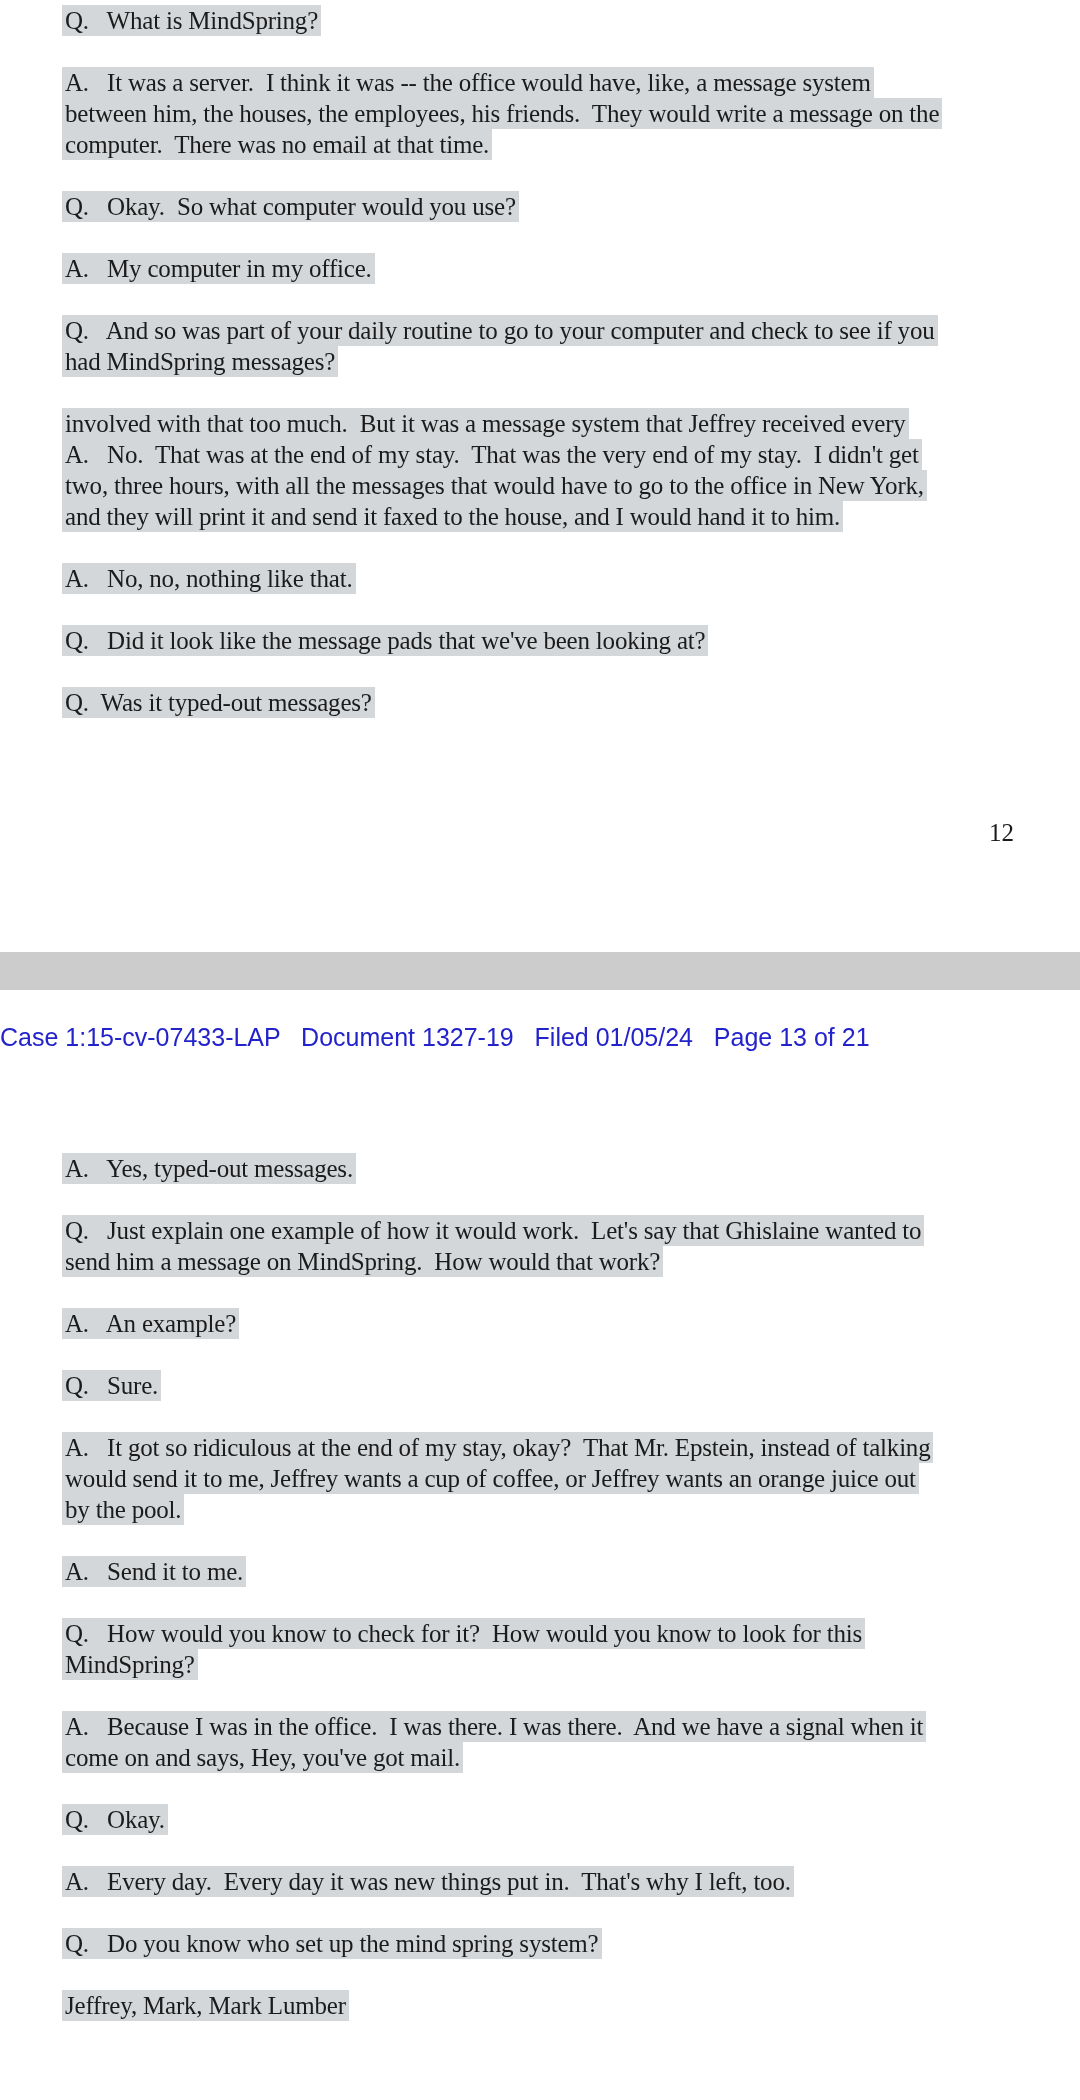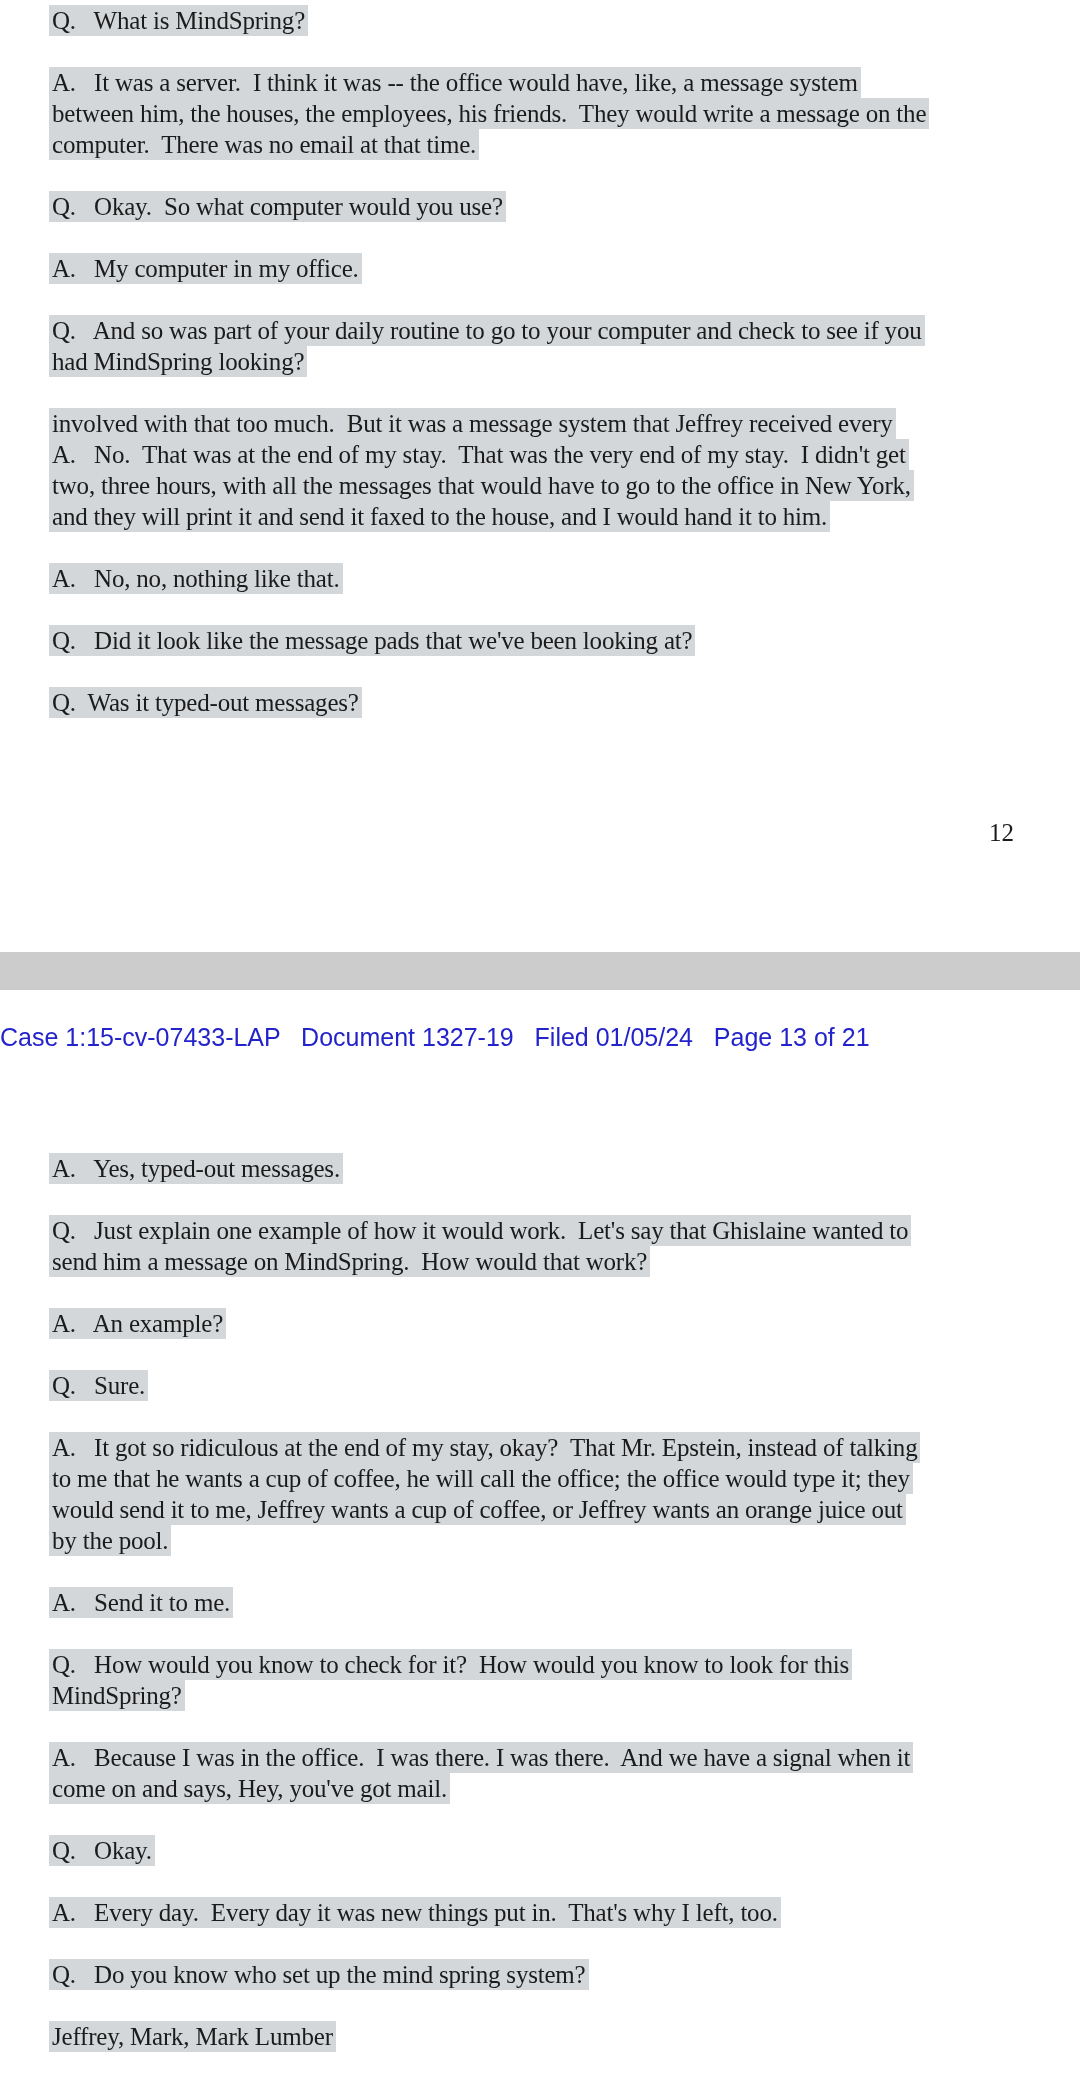--- a/index.html
+++ b/index.html
@@ -12,21 +12,21 @@
   }
   .doc {
     position: relative;
     width: 1080px;
     height: 2100px;
     background: #ffffff;
     font-family: "Liberation Serif", serif;
     color: var(--text-color, #1b1b1b);
   }
   .page-text {
-    padding-left: 49px;
+    padding-left: 62px;
     padding-right: 20px;
   }
   .page-text.first {
     padding-top: 5px;
   }
   .para {
     margin: 0 0 31px 0;
   }
   .para:last-child {
     margin-bottom: 0;
@@ -85,21 +85,21 @@
         <div class="line"><span class="hl">computer.  There was no email at that time.</span></div>
       </div>
       <div class="para">
         <div class="line"><span class="hl">Q.   Okay.  So what computer would you use?</span></div>
       </div>
       <div class="para">
         <div class="line"><span class="hl">A.   My computer in my office.</span></div>
       </div>
       <div class="para">
         <div class="line"><span class="hl">Q.   And so was part of your daily routine to go to your computer and check to see if you</span></div>
-        <div class="line"><span class="hl">had MindSpring looking?</span></div>
+        <div class="line"><span class="hl">had MindSpring messages?</span></div>
       </div>
       <div class="para">
         <div class="line"><span class="hl">involved with that too much.  But it was a message system that Jeffrey received every</span></div>
         <div class="line"><span class="hl">A.   No.  That was at the end of my stay.  That was the very end of my stay.  I didn't get</span></div>
         <div class="line"><span class="hl">two, three hours, with all the messages that would have to go to the office in New York,</span></div>
         <div class="line"><span class="hl">and they will print it and send it faxed to the house, and I would hand it to him.</span></div>
       </div>
       <div class="para">
         <div class="line"><span class="hl">A.   No, no, nothing like that.</span></div>
       </div>
@@ -126,21 +126,20 @@
         <div class="line"><span class="hl">send him a message on MindSpring.  How would that work?</span></div>
       </div>
       <div class="para">
         <div class="line"><span class="hl">A.   An example?</span></div>
       </div>
       <div class="para">
         <div class="line"><span class="hl">Q.   Sure.</span></div>
       </div>
       <div class="para">
         <div class="line"><span class="hl">A.   It got so ridiculous at the end of my stay, okay?  That Mr. Epstein, instead of talking</span></div>
-        <div class="line"><span class="hl">to me that he wants a cup of coffee, he will call the office; the office would type it; they</span></div>
         <div class="line"><span class="hl">would send it to me, Jeffrey wants a cup of coffee, or Jeffrey wants an orange juice out</span></div>
         <div class="line"><span class="hl">by the pool.</span></div>
       </div>
       <div class="para">
         <div class="line"><span class="hl">A.   Send it to me.</span></div>
       </div>
       <div class="para">
         <div class="line"><span class="hl">Q.   How would you know to check for it?  How would you know to look for this</span></div>
         <div class="line"><span class="hl">MindSpring?</span></div>
       </div>

